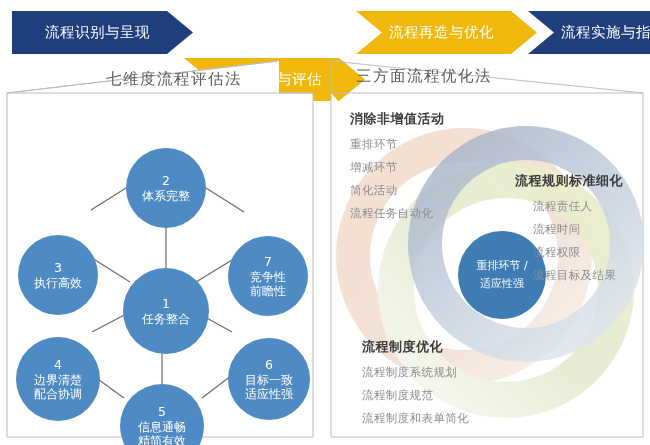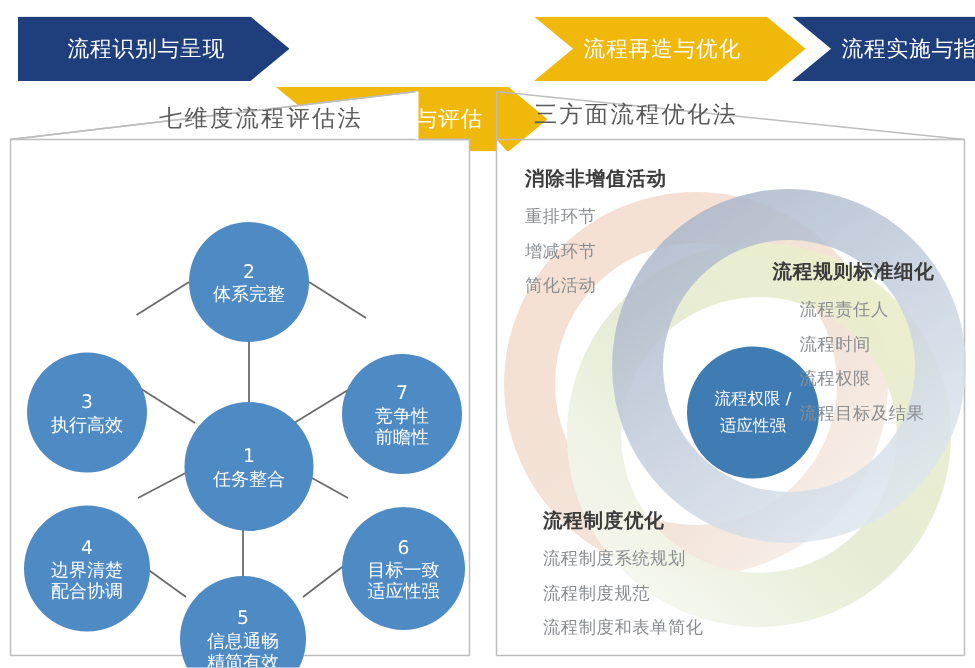--- a/index.html
+++ b/index.html
@@ -209,29 +209,30 @@
           </mask>
         </defs>
 
         <rect width="314" height="344" fill="url(#gTeal)" opacity="0.35" mask="url(#mLime)"></rect>
         <rect width="314" height="344" fill="url(#gPeach)" mask="url(#mPeach)"></rect>
         <rect width="314" height="344" fill="url(#gLime)" mask="url(#mLime)" opacity="0.95"></rect>
         <rect width="314" height="344" fill="url(#gSlate)" mask="url(#mSlate)" opacity="0.85"></rect>
       </svg>
 
       <div class="center-circle" style="left:128px;top:137px;width:88px;height:88px;">
-        <div>流程权限 /</div>
+        <div>重排环节 /</div>
         <div>适应性强</div>
       </div>
 
       <div class="grp" style="left:20px;top:16px;">
         <h4>消除非增值活动</h4>
         <div class="it">重排环节</div>
         <div class="it">增减环节</div>
         <div class="it">简化活动</div>
+        <div class="it">流程任务自动化</div>
       </div>
 
       <div class="grp" style="left:185px;top:78px;">
         <h4>流程规则标准细化</h4>
         <div class="it" style="margin-left:18px;">流程责任人</div>
         <div class="it" style="margin-left:18px;">流程时间</div>
         <div class="it" style="margin-left:18px;">流程权限</div>
         <div class="it" style="margin-left:18px;">流程目标及结果</div>
       </div>
 

